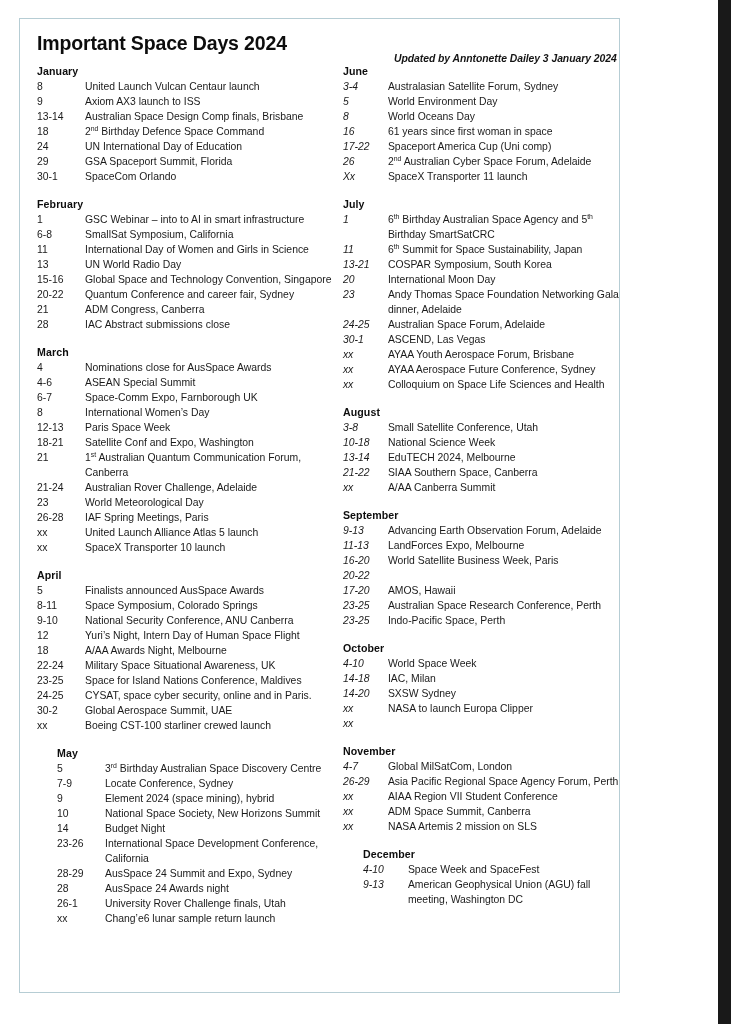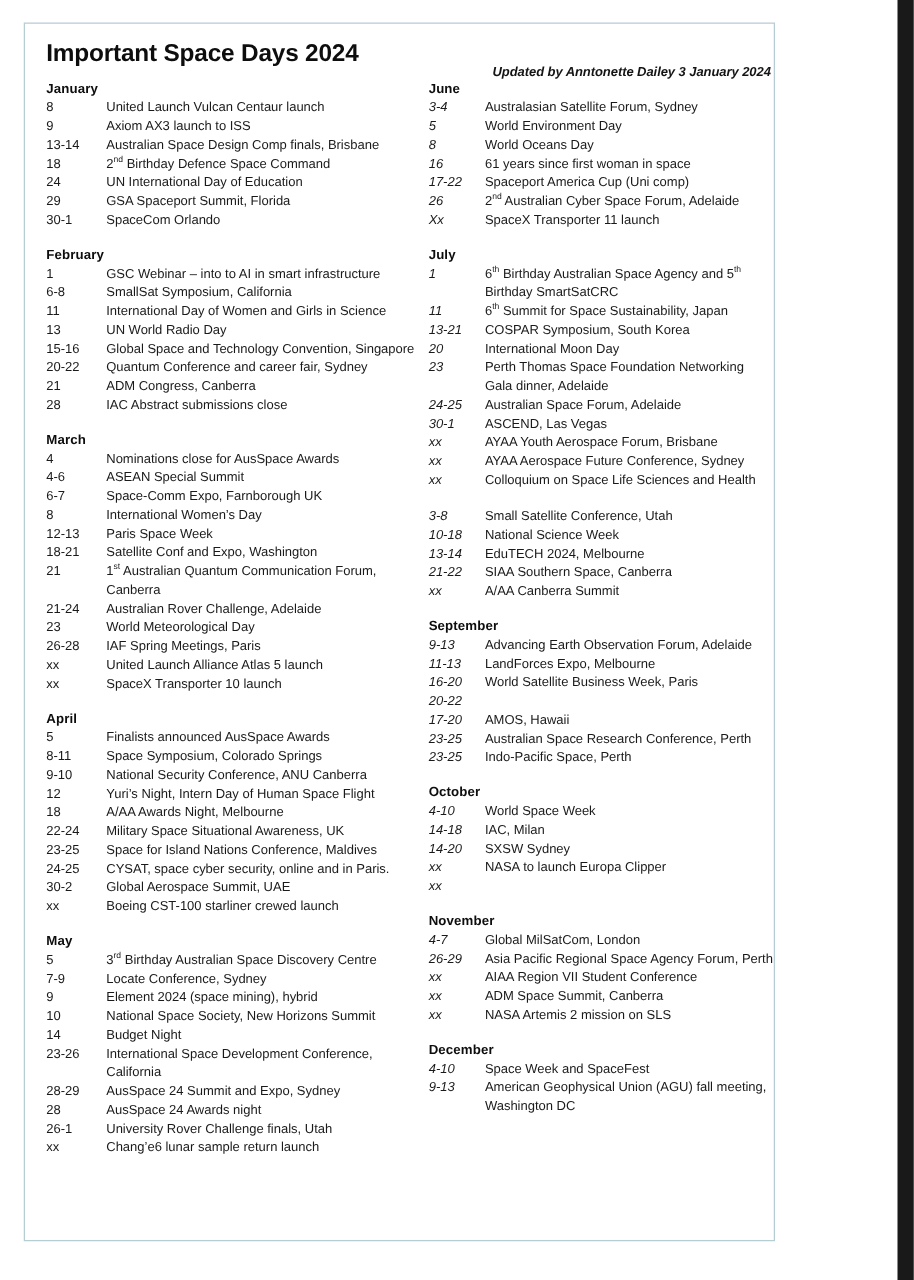--- a/index.html
+++ b/index.html
@@ -80,20 +80,21 @@
   .col-right {
     width: 316px;
     padding-left: 5px;
   }
 
   .month {
     margin-bottom: 14px;
   }
   .month:last-child {
     margin-bottom: 0;
+    margin-left: 20px;
   }
   .month-name {
     font-size: 10.6px;
     font-weight: bold;
     color: #0d0d0d;
     margin-bottom: 2px;
     letter-spacing: 0.1px;
   }
   .entry {
     display: flex;
@@ -384,21 +385,21 @@
           <div class="entry">
             <div class="entry-date">13-21</div>
             <div class="entry-desc">COSPAR Symposium, South Korea</div>
           </div>
           <div class="entry">
             <div class="entry-date">20</div>
             <div class="entry-desc">International Moon Day</div>
           </div>
           <div class="entry">
             <div class="entry-date">23</div>
-            <div class="entry-desc">Perth Thomas Space Foundation Networking Gala dinner, Adelaide</div>
+            <div class="entry-desc">Andy Thomas Space Foundation Networking Gala dinner, Adelaide</div>
           </div>
           <div class="entry">
             <div class="entry-date">24-25</div>
             <div class="entry-desc">Australian Space Forum, Adelaide</div>
           </div>
           <div class="entry">
             <div class="entry-date">30-1</div>
             <div class="entry-desc">ASCEND, Las Vegas</div>
           </div>
           <div class="entry">
@@ -408,20 +409,21 @@
           <div class="entry">
             <div class="entry-date">xx</div>
             <div class="entry-desc">AYAA Aerospace Future Conference, Sydney</div>
           </div>
           <div class="entry">
             <div class="entry-date">xx</div>
             <div class="entry-desc">Colloquium on Space Life Sciences and Health</div>
           </div>
         </div>
         <div class="month">
+          <div class="month-name">August</div>
           <div class="entry">
             <div class="entry-date">3-8</div>
             <div class="entry-desc">Small Satellite Conference, Utah</div>
           </div>
           <div class="entry">
             <div class="entry-date">10-18</div>
             <div class="entry-desc">National Science Week</div>
           </div>
           <div class="entry">
             <div class="entry-date">13-14</div>

